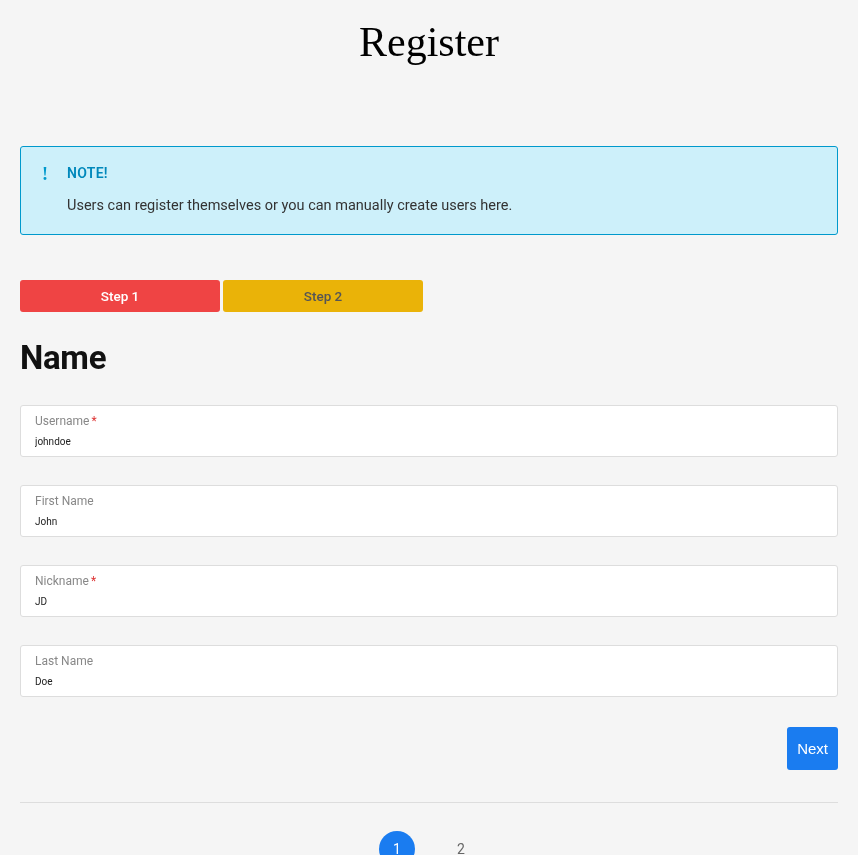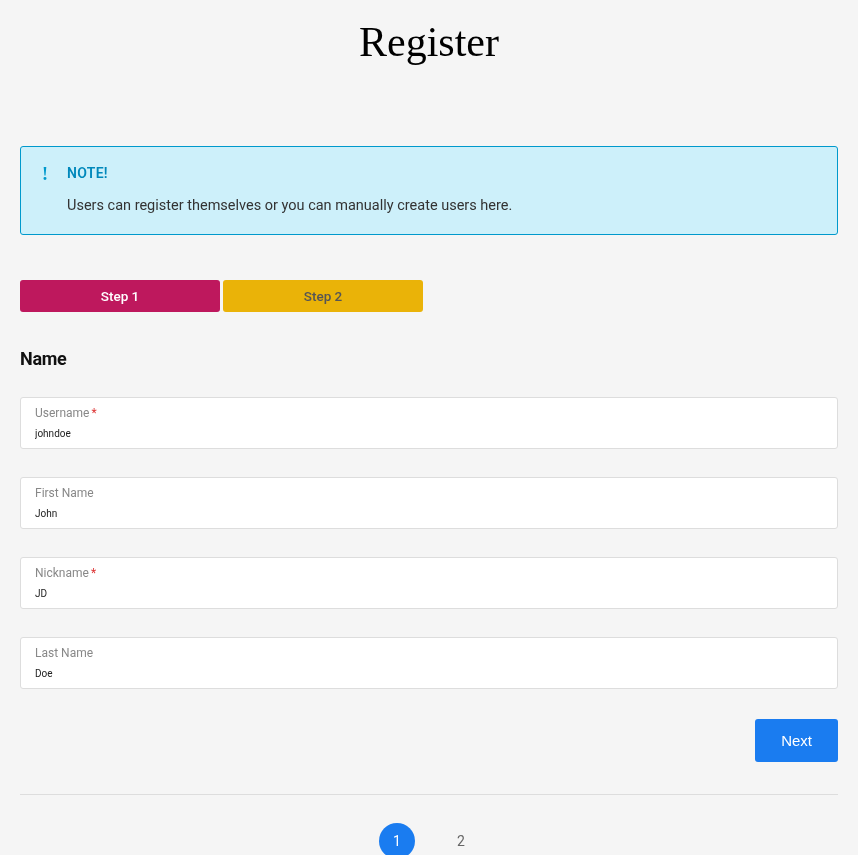--- a/index.html
+++ b/index.html
@@ -70,32 +70,32 @@
       display: flex;
       align-items: center;
       justify-content: center;
       font-size: 13.5px;
       font-weight: 500;
       border-radius: 3px;
       margin-right: 3px;
       cursor: pointer;
     }
     .step-tab.active {
-      background: #be185d;
+      background: #ef4444;
       color: #fff;
     }
     .step-tab.inactive {
       background: #eab308;
       color: #555;
     }
     .section-heading {
-      font-size: 18px;
+      font-size: 33px;
       font-weight: 700;
       color: #111;
-      margin-top: 36px;
+      margin-top: 26px;
       letter-spacing: -0.3px;
     }
     .field-group {
       margin-top: 28px;
       display: flex;
       flex-direction: column;
       gap: 28px;
     }
     .text-field {
       background: #fff;
@@ -127,21 +127,21 @@
       justify-content: flex-end;
       margin-top: 30px;
     }
     .next-button {
       background: #1a7cf0;
       color: #fff;
       border: none;
       border-radius: 3px;
       font-size: 15px;
       font-weight: 500;
-      padding: 13px 26px;
+      padding: 13px 10px;
       cursor: pointer;
     }
     .divider {
       border: none;
       border-top: 1px solid #ddd;
       margin-top: 32px;
     }
     .pagination {
       display: flex;
       justify-content: center;

